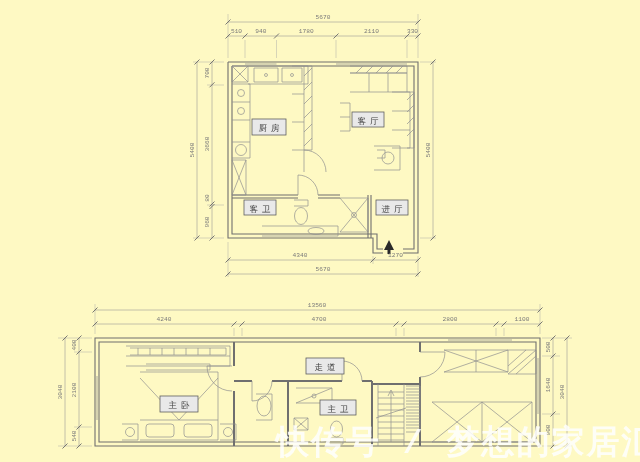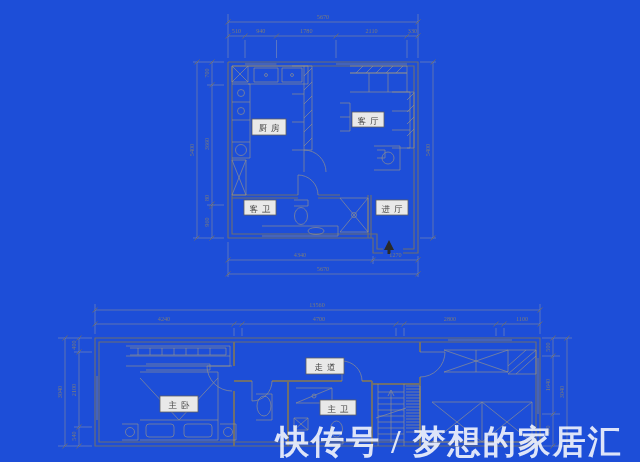--- a/index.html
+++ b/index.html
@@ -1,17 +1,17 @@
 <!DOCTYPE html>
 <html><head>
 <meta charset="utf-8">
 <style>
   html,body{margin:0;padding:0;}
-  .page{position:relative;width:640px;height:462px;background:#1d4ed8;overflow:hidden;
-        font-family:Liberation Serif, serif;}
+  .page{position:relative;width:640px;height:462px;background:#fef9c3;overflow:hidden;
+        font-family:Liberation Mono, monospace;}
   svg{display:block;}
   .w1{stroke:#6f6f6f;stroke-width:1.1;fill:none;}
   .w2{stroke:#6f6f6f;stroke-width:2;fill:none;}
   .win{stroke:#8d8d8d;stroke-width:0.7;fill:none;}
   .f{stroke:#8f8f8f;stroke-width:0.7;fill:none;}
   .dim{stroke:#949494;stroke-width:0.55;fill:none;}
   .ext{stroke:#a8a8a8;stroke-width:0.45;fill:none;}
   .tick{stroke:#6a6a6a;stroke-width:0.9;fill:none;}
   text.d{font-size:6.2px;fill:#7b7b7b;}
   text.room{font-size:8.5px;fill:#3f3f3f;letter-spacing:4px;}

